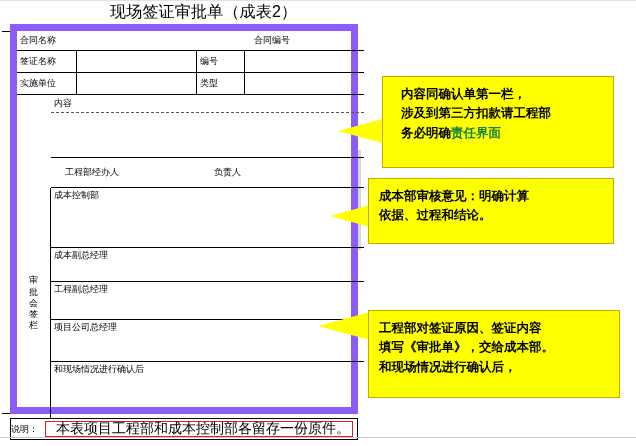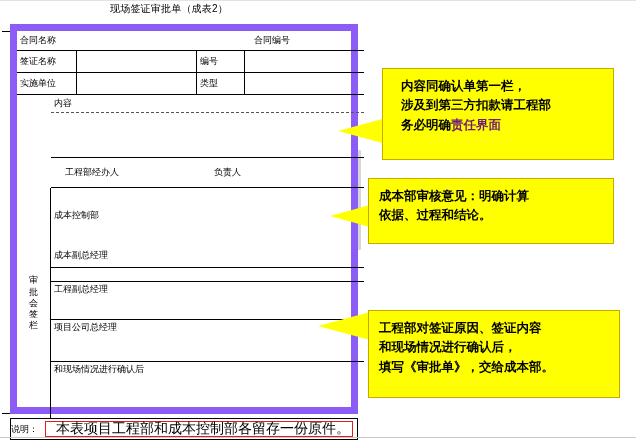--- a/index.html
+++ b/index.html
@@ -20,21 +20,21 @@
     width: 636px;
     height: 446px;
     background: #ffffff;
   }
 
   
   .form-title {
     position: absolute;
     left: 110px;
     top: 2px;
-    font-size: 10px;
+    font-size: 16px;
     color: #000;
     white-space: nowrap;
     letter-spacing: 0.2px;
   }
 
   
   .table-frame {
     position: absolute;
     left: 10px;
     top: 24px;
@@ -133,21 +133,21 @@
     background: #ffff00;
     border: 1px solid #c9a800;
     color: #000;
     font-size: 12.5px;
     line-height: 1.55;
     padding: 8px 10px;
     box-sizing: border-box;
     font-family: "Liberation Sans", sans-serif;
     font-weight: bold;
   }
-  .callout .red { color: #701a75; }
+  .callout .red { color: #15803d; }
   .tail {
     position: absolute;
     width: 0; height: 0;
   }
   
   .tail-1 {
     left: 338px; top: 118px;
     border-top: 13px solid transparent;
     border-bottom: 13px solid transparent;
     border-right: 48px solid #ffff00;
@@ -221,54 +221,54 @@
 
     <div class="cell vcenter bb" style="left:34px; top:127px; width:100px; height:30px; padding-left:14px;">工程部经办人</div>
     <div class="cell vcenter bb" style="left:134px; top:127px; width:60px; height:30px;"></div>
     <div class="cell vcenter bb" style="left:194px; top:127px; width:60px; height:30px;">负责人</div>
     <div class="cell vcenter bb" style="left:254px; top:127px; width:93px; height:30px;"></div>
 
     <div class="cell vmid-center br" style="left:0; top:157px; width:34px; height:231px;">
       <span class="vert-label">审批会签栏</span>
     </div>
 
-    <div class="cell bb" style="left:34px; top:157px; width:313px; height:60px;margin-top:20px;">成本控制部</div>
+    <div class="cell bb" style="left:34px; top:157px; width:313px; height:60px;">成本控制部</div>
 
     <div class="cell bb" style="left:34px; top:251px; width:313px; height:38px;">工程副总经理</div>
 
     <div class="cell bb" style="left:34px; top:217px; width:313px; height:34px;">成本副总经理</div>
 
     <div class="cell bb" style="left:34px; top:289px; width:313px; height:42px;">项目公司总经理</div>
 
     <div class="cell" style="left:34px; top:331px; width:313px; height:57px;">和现场情况进行确认后</div>
 
   </div>
 
   <div class="note-row">
     <div class="note-label">说明：</div>
     <div class="note-box">本表项目工程部和成本控制部各留存一份原件。</div>
   </div>
 
   <div class="page-bottom-line"></div>
 
   <div class="tail tail-1"></div>
-  <div class="callout" style="left:382px; top:68px; width:232px; height:92px;padding-left:18px;">
+  <div class="callout" style="left:382px; top:76px; width:232px; height:92px;padding-left:18px;">
     <div>内容同确认单第一栏，</div>
     <div>涉及到第三方扣款请工程部</div>
     <div>
       <span>务必明确</span><span class="red">责任界面</span>
     </div>
   </div>
 
   <div class="tail tail-2"></div>
   <div class="callout" style="left:368px; top:178px; width:246px; height:66px;">
     <div>成本部审核意见：明确计算</div>
     <div>依据、过程和结论。</div>
   </div>
 
   <div class="tail tail-3"></div>
   <div class="callout" style="left:368px; top:310px; width:252px; height:88px;">
     <div>工程部对签证原因、签证内容</div>
+    <div>填写《审批单》，交给成本部。</div>
     <div>和现场情况进行确认后，</div>
-    <div>填写《审批单》，交给成本部。</div>
   </div>
 
 </div>
 
 </body></html>

